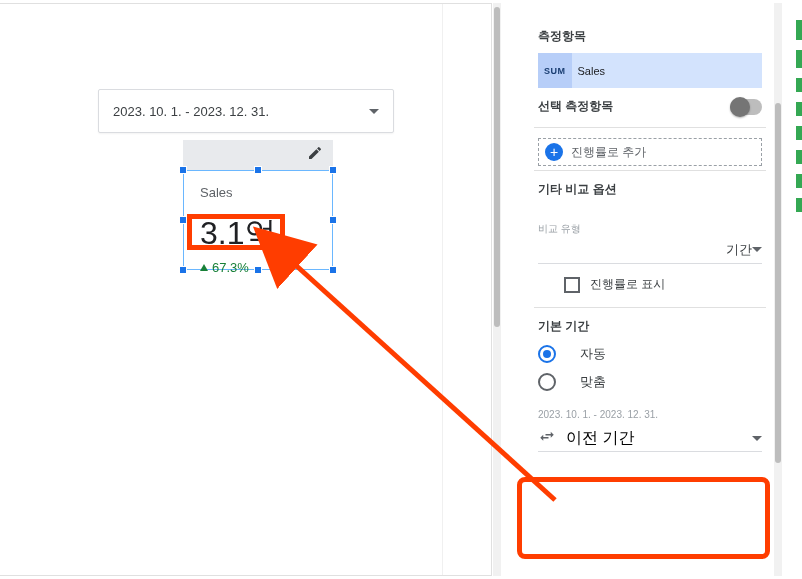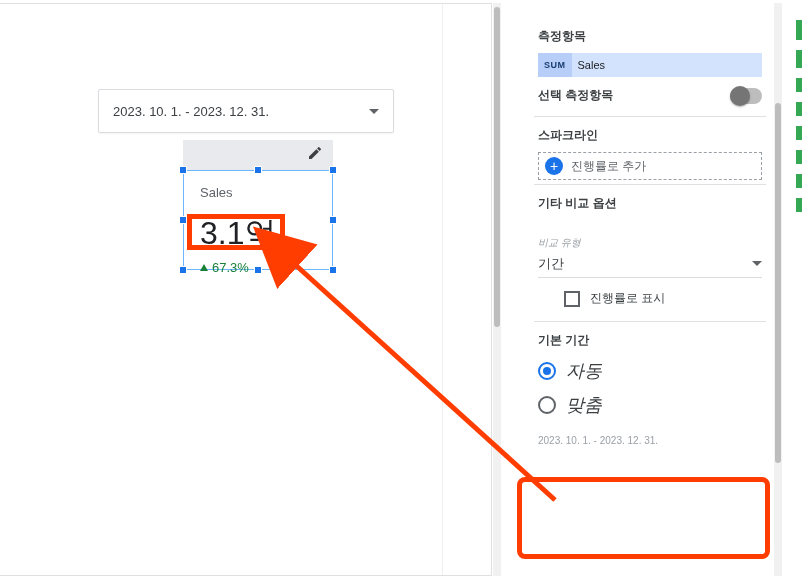--- a/index.html
+++ b/index.html
@@ -82,46 +82,46 @@
 
 
 .panel {
   position: absolute; left: 534px; top: 18px; width: 232px; height: 573px;
   background: #fff;
 }
 .panel-section { padding: 10px 4px 4px 4px; border-bottom: 1px solid #e0e0e0; }
 .panel-section.noborder { border-bottom: none; }
 .sec-title { font-size: 12px; color: #3c4043; font-weight: 600; margin-bottom: 8px; }
 .metric-chip {
-  display: flex; align-items: center; width: 100%; height: 24px;
+  display: flex; align-items: center; width: 100%; height: 35px;
   background: #d3e3fd; font-size: 11px; color: #202124;
 }
 .metric-chip .badge {
   background: #b7cef8; padding: 0 6px; height: 100%; display:flex;align-items:center; font-weight:700; font-size: 9px; letter-spacing: .5px; color: #1a3e72;
 }
 .metric-chip .name { padding-left: 6px; }
 .opt-row { display:flex;align-items:center;justify-content:space-between; font-size:12px; color:#3c4043; margin: 10px 0 8px 0; font-weight: bold; }
 .toggle {
   width: 32px; height: 16px; background: #bdbdbd; border-radius: 10px; position: relative;
 }
 .toggle::after { content:''; position:absolute; left:0; top:-2px; width:20px;height:20px;background:#757575;border-radius:50%; box-shadow:0 1px 2px rgba(0,0,0,.3); }
 .spark-add {
   border: 1px dashed #9aa0a6; height: 28px; display:flex;align-items:center;gap:8px;
   padding-left: 6px; font-size: 12px; color: #5f6368;
 }
 .spark-add .plus { width: 18px; height:18px; border-radius:50%; background:#1a73e8; color:#fff; display:flex;align-items:center;justify-content:center; font-size:14px; line-height:1; }
-.field-label { font-size: 10px; color: #9aa0a6; margin-top: 24px; font-style: italic; }
+.field-label { font-size: 10px; color: #9aa0a6; margin-top: 24px; }
 .select-row {
-  display:flex;align-items:center;justify-content:space-between; height: 28px;
+  display:flex;align-items:center;justify-content:flex-end; height: 28px;
   font-size: 13px; color: #3c4043; border-bottom: 1px solid #dadce0;
 }
 .select-row .arr { width:0;height:0;border-left:5px solid transparent;border-right:5px solid transparent;border-top:5px solid #5f6368; }
 .check-row { display:flex;align-items:center;gap:10px; font-size:12px;color:#3c4043; margin:12px 0 10px 0;padding-left:26px; }
 .check-row .box { width:16px;height:16px;border:2px solid #5f6368; }
-.radio-row { display:flex;align-items:center;gap:10px; font-size:18px;color:#3c4043; margin:10px 0;font-style:italic; }
+.radio-row { display:flex;align-items:center;gap:24px; font-size:13px;color:#3c4043; margin:10px 0; }
 .radio { width:18px;height:18px;border-radius:50%;border:2px solid #5f6368; position:relative; }
 .radio.checked { border-color:#1a73e8; }
 .radio.checked::after { content:'';position:absolute;left:3px;top:3px;width:8px;height:8px;border-radius:50%;background:#1a73e8; }
 
 
 .hl-panel {
   position: absolute; left: 517px; top: 477px; width: 253px; height: 82px;
   border: 5px solid #ff3d00; border-radius: 8px; pointer-events: none;
 }
 .panel-bottom { padding: 4px; }
@@ -199,21 +199,20 @@
       <span class="badge">SUM</span>
       <span class="name">Sales</span>
     </div>
     <div class="opt-row">
       <span>선택 측정항목</span>
       <span class="toggle"></span>
     </div>
   </div>
 
   <div class="panel-section">
-    <div class="sec-title">스파크라인</div>
     <div class="spark-add">
       <span class="plus">+</span>
       <span>진행률로 추가</span>
     </div>
   </div>
 
   <div class="panel-section">
     <div class="sec-title">기타 비교 옵션</div>
     <div class="field-label">비교 유형</div>
     <div class="select-row">
@@ -233,20 +232,31 @@
       <span>자동</span>
     </div>
     <div class="radio-row">
       <span class="radio"></span>
       <span>맞춤</span>
     </div>
   </div>
 
   <div class="panel-bottom">
     <div class="date-small">2023. 10. 1. - 2023. 12. 31.</div>
+    <div class="cmp-row">
+      <span class="left">
+        <span>
+          <svg viewBox="0 0 24 24">
+              <path d="M7 9l-4 4 4 4v-3h7v-2H7V9zm10-1V5l4 4-4 4V10h-7V8h7z"></path>
+            </svg>
+        </span>
+        <span>이전 기간</span>
+      </span>
+      <span class="arr"></span>
+    </div>
   </div>
 
 </div>
 
 <div class="scroll-outer">
   <div class="th"></div>
 </div>
 
 <div class="green-edge">
   <div class="seg s1"></div>

